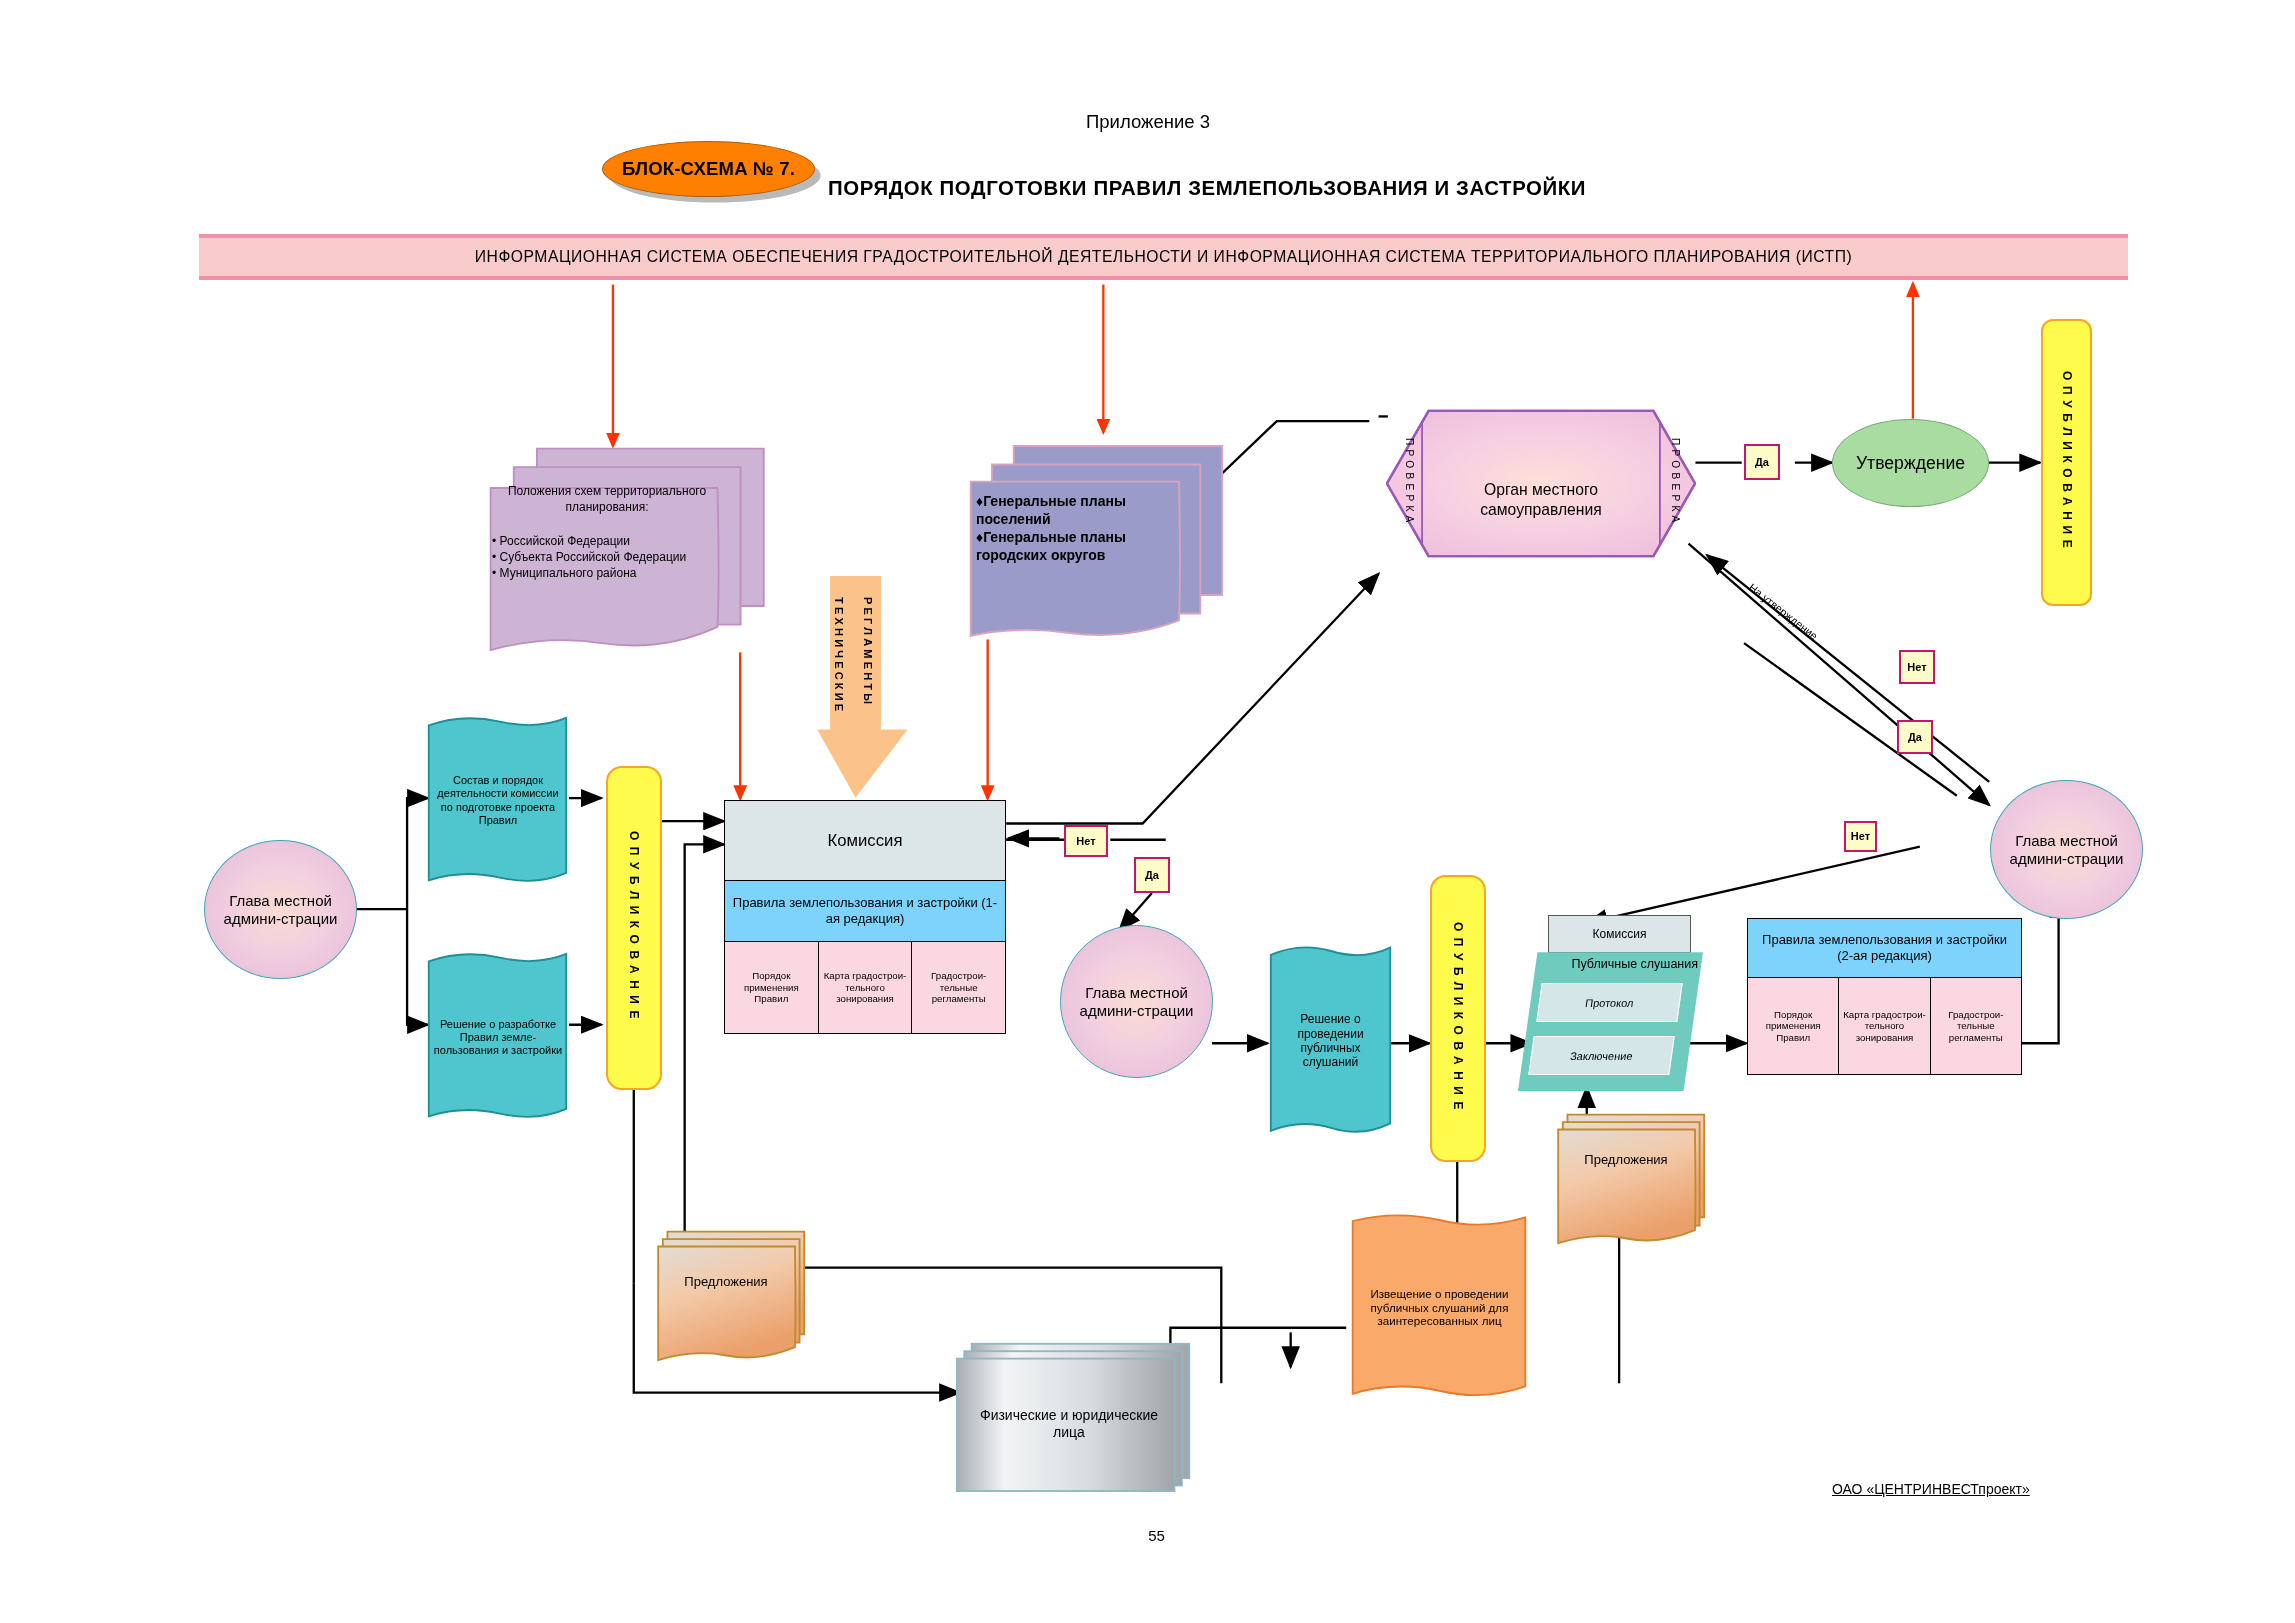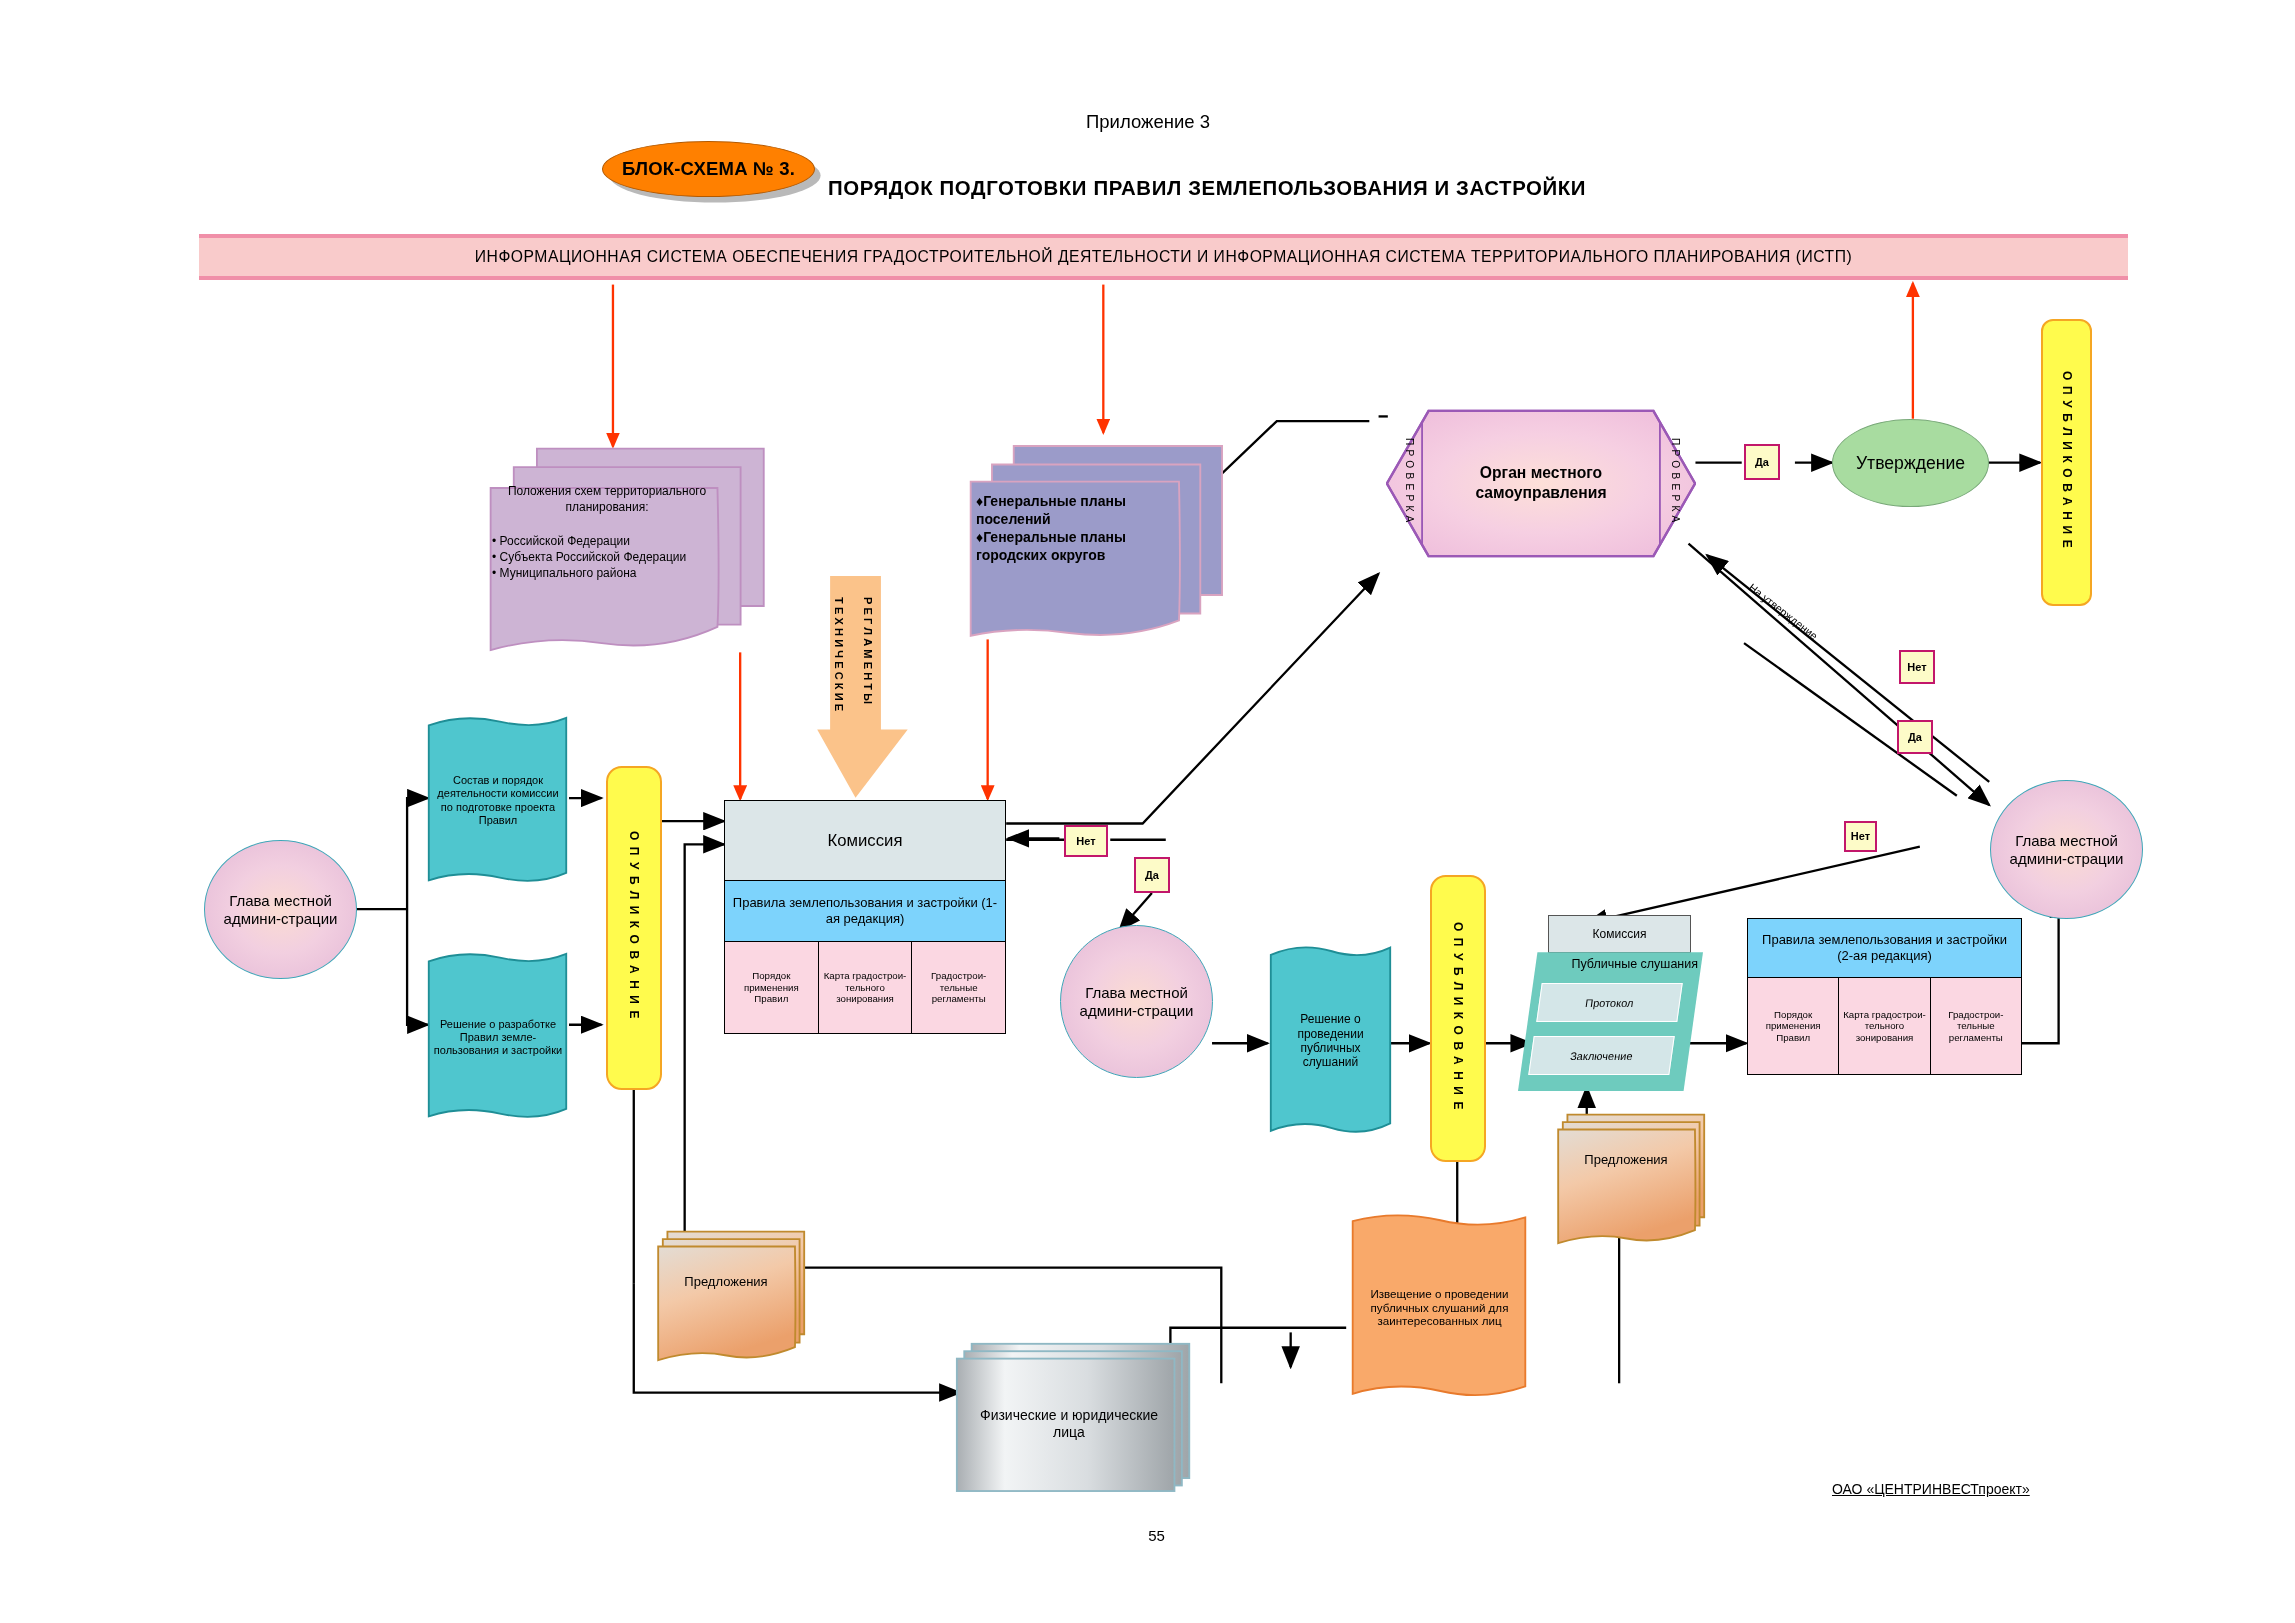--- a/index.html
+++ b/index.html
@@ -260,21 +260,21 @@
 
     <path d="M 3500,2990 L 3500,2735 L 3500,2505" stroke="#000" stroke-width="5" fill="none" marker-end="url(#ar-blk)"></path>
 
     <path d="M 2790,2880 L 2790,2955" stroke="#000" stroke-width="5" fill="none" marker-end="url(#ar-blk)"></path>
 
     <path d="M 3430,2420 L 3430,2350" stroke="#000" stroke-width="5" fill="none" marker-end="url(#ar-blk)"></path>
   </svg>
 
   <div class="abs ctr" id="appendix-label">Приложение  3</div>
 
-  <div class="abs ctr" id="badge-ellipse">БЛОК-СХЕМА № 3.</div>
+  <div class="abs ctr" id="badge-ellipse">БЛОК-СХЕМА № 7.</div>
 
   <div class="abs" id="flow-title">ПОРЯДОК  ПОДГОТОВКИ  ПРАВИЛ  ЗЕМЛЕПОЛЬЗОВАНИЯ  И  ЗАСТРОЙКИ</div>
 
   <div class="abs ctr" id="isogd-banner">ИНФОРМАЦИОННАЯ  СИСТЕМА  ОБЕСПЕЧЕНИЯ  ГРАДОСТРОИТЕЛЬНОЙ  ДЕЯТЕЛЬНОСТИ  И  ИНФОРМАЦИОННАЯ  СИСТЕМА  ТЕРРИТОРИАЛЬНОГО  ПЛАНИРОВАНИЯ  (ИСТП)</div>
 
   <div class="stack-doc" style="left:486px; top:444px; width:287px; height:208px;">
     <svg width="287" height="213" viewBox="0 0 620 460">
       <path d="M110,10 L600,10 L600,350 L110,350 Z" fill="#CDB4D4" stroke="#BE8FC0" stroke-width="4"></path>
       <path d="M60,50 L550,50 L550,390 L60,390 Z" fill="#CDB4D4" stroke="#BE8FC0" stroke-width="4"></path>
       <path d="M10,95 L500,95 Q505,300 500,395 Q380,450 250,430 Q130,412 10,445 Z" fill="#CDB4D4" stroke="#BE8FC0" stroke-width="4"></path>
@@ -368,21 +368,21 @@
       <path d="M592,30 L592,300" stroke="#9B59B6" stroke-width="4" fill="none"></path>
       <path d="M92,8 L578,8 L668,165 L578,322 L92,322 L2,165 Z" fill="none" stroke="#9B59B6" stroke-width="5"></path>
     </svg>
   </div>
   <div class="hex-label" style="left:1400px; top:419px; height:127px; width:18.5px;">
     <span>ПРОВЕРКА</span>
   </div>
   <div class="hex-label" style="left:1666px; top:419px; height:127px; width:18.5px;">
     <span>ПРОВЕРКА</span>
   </div>
-  <div id="hex-center-text" style="left:1430px; top:430px; width:222px; height:106px;font-weight:bold;">
+  <div id="hex-center-text" style="left:1430px; top:447px; width:222px; height:106px;">
     <span>Орган местного самоуправления</span>
   </div>
 
   <div class="abs chip" style="left:1744px; top:444px; width:36px; height:36px;">
     <span>Да</span>
   </div>
 
   <div class="abs green-ellipse" style="left:1832px; top:419px; width:157px; height:88px;">
     <span>Утверждение</span>
   </div>

